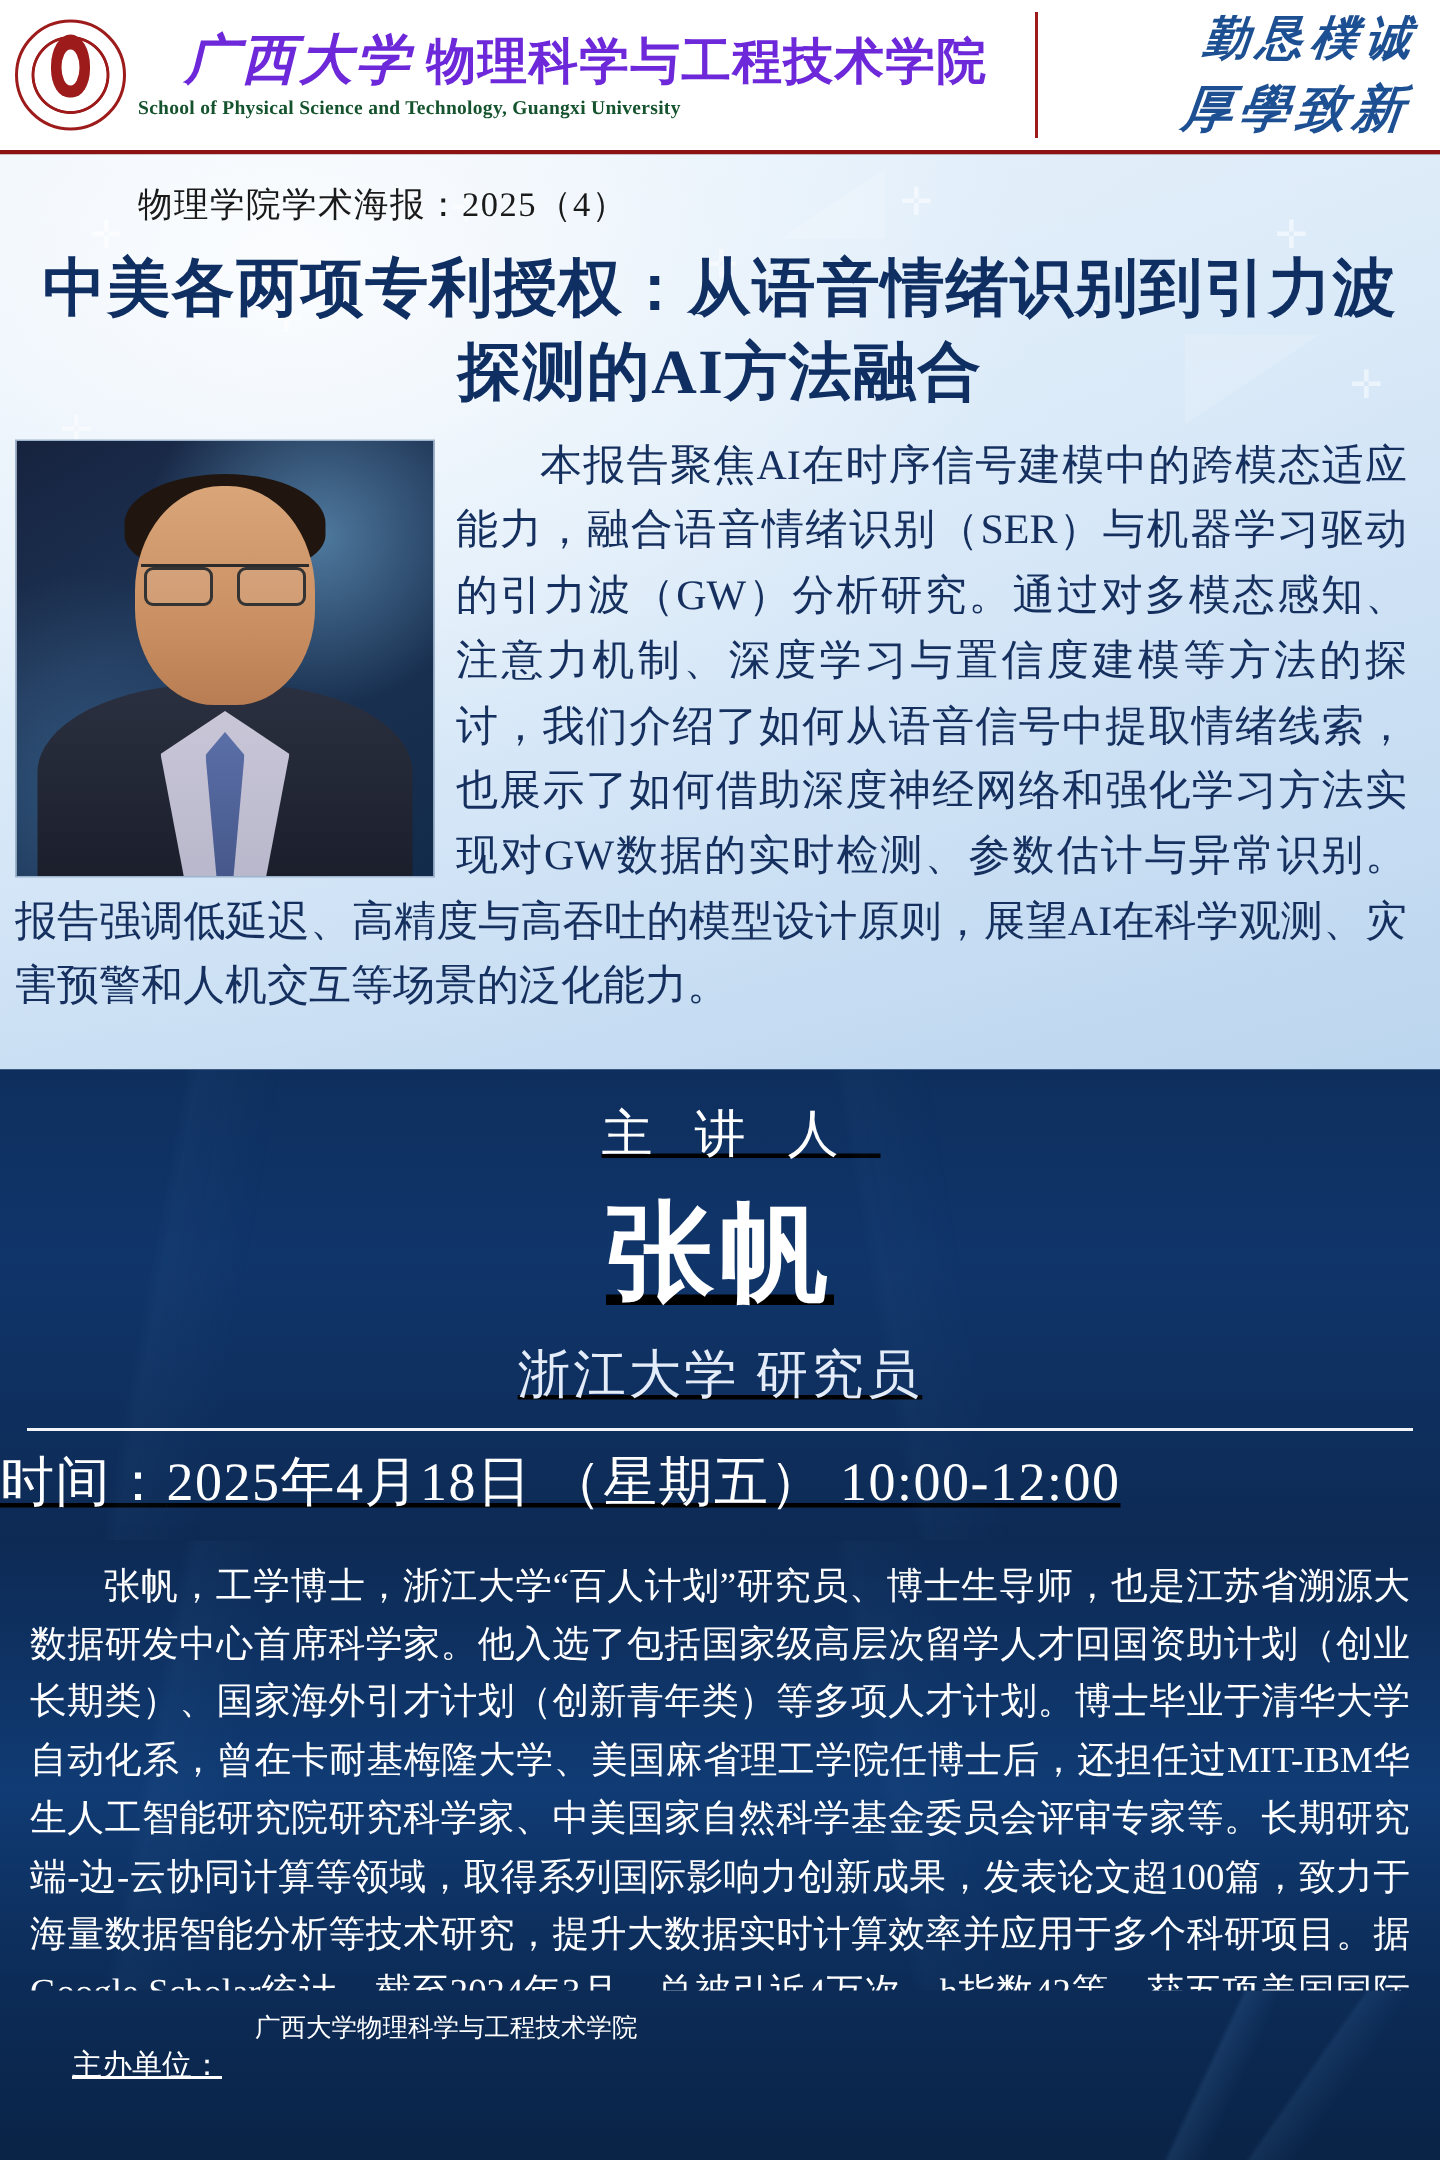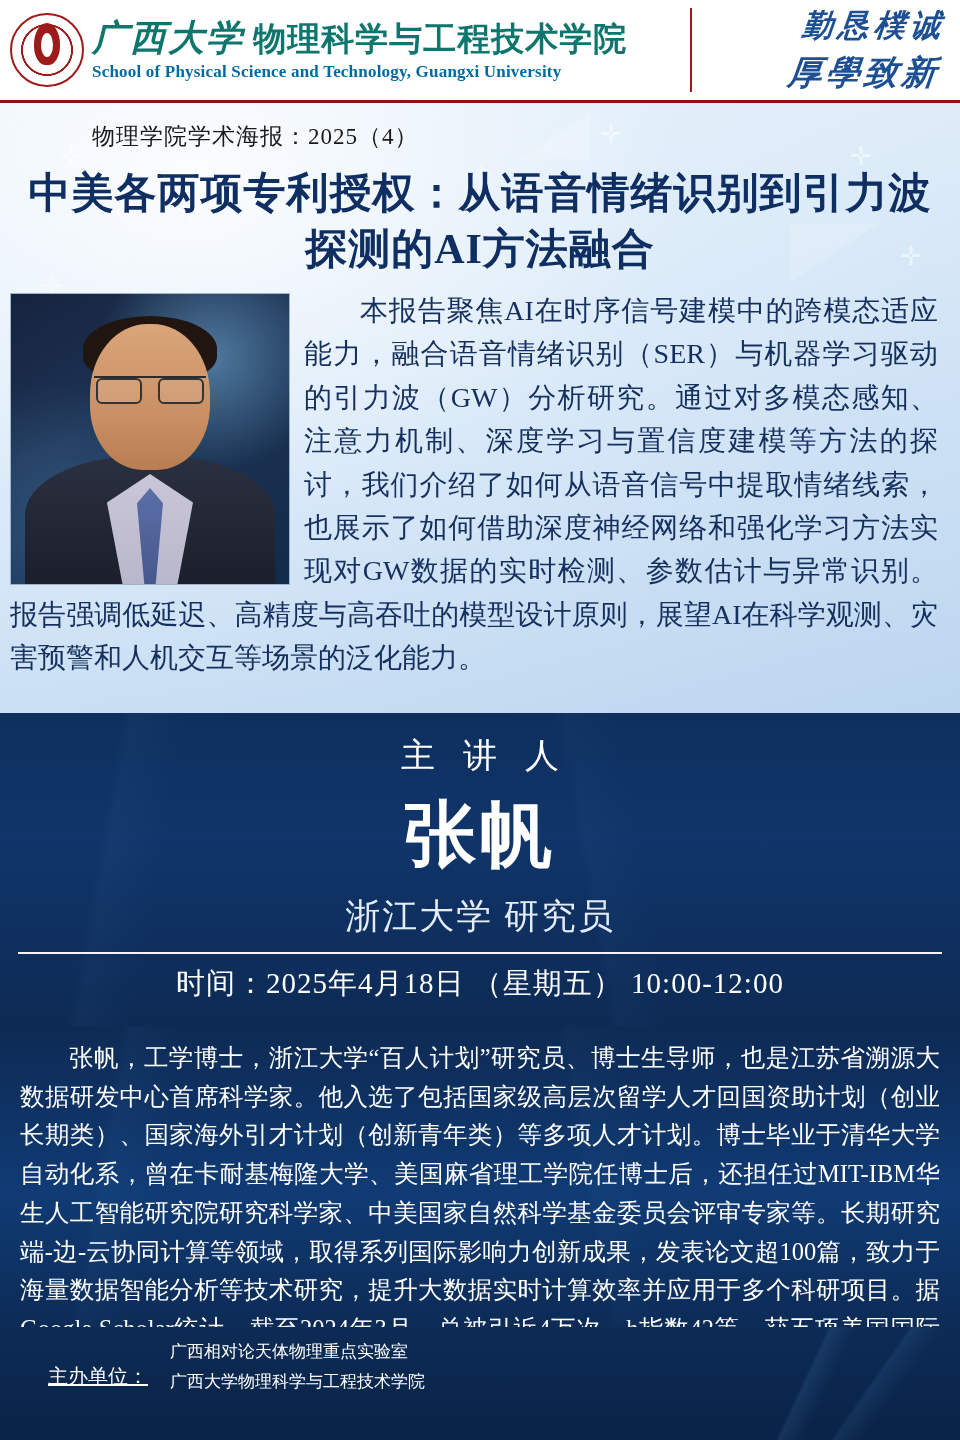--- a/index.html
+++ b/index.html
@@ -68,35 +68,36 @@
     border-radius: 50%;
     background: #ffffff;
   }
   .univ-block {
     margin-left: 8px;
   }
   .univ-cn {
     font-family: "Liberation Serif", serif;
     font-size: 33px;
     font-weight: bold;
-    color: #0f766e;
+    color: #6d28d9;
     letter-spacing: 1px;
     line-height: 1.15;
     white-space: nowrap;
+    margin-left: 31px;
   }
   .univ-cn .big {
     font-size: 36px;
     font-style: italic;
     letter-spacing: 2px;
   }
   .univ-en {
     font-family: "Liberation Serif", serif;
-    font-size: 17px;
+    font-size: 13px;
     font-weight: bold;
-    color: #0369a1;
+    color: #14532d;
     white-space: nowrap;
     margin-top: 2px;
     letter-spacing: 0.2px;
   }
   .header-right {
     position: absolute;
     right: 14px;
     top: 0;
     height: 100px;
     width: 290px;
@@ -281,20 +282,21 @@
   }
 
   
   .mid-section {
     position: relative;
     background: linear-gradient(180deg, #0e2f5e 0%, #10356a 40%, #0d2a54 100%);
     padding: 14px 0 0 0;
     height: 314px;
     box-sizing: border-box;
     overflow: hidden;
+    text-decoration: underline;
   }
   .speaker-label {
     text-align: center;
     color: #ffffff;
     font-size: 34px;
     letter-spacing: 28px;
     text-indent: 28px;
     font-family: "Liberation Serif", serif;
     margin-top: 6px;
   }
@@ -315,23 +317,23 @@
     letter-spacing: 2px;
     font-family: "Liberation Serif", serif;
   }
   .rule {
     height: 2px;
     background: #ffffff;
     margin: 12px 18px 0 18px;
     opacity: .95;
   }
   .meta-line {
-    text-align: center;
-    color: #ffffff;
-    font-size: 29px;
+    text-align: left;
+    color: #ffffff;
+    font-size: 36px;
     margin-top: 10px;
     letter-spacing: 1px;
     font-family: "Liberation Serif", serif;
   }
   .meta-line .gap { display: inline-block; width: 26px; }
 
   
   .bio-section {
     position: relative;
     background: linear-gradient(180deg, #0d2a54 0%, #103b74 55%, #0c2b56 100%);
@@ -468,19 +470,18 @@
   <div class="bio-section">
     <div class="mid-deco"></div>
     <div class="bio">张帆，工学博士，浙江大学“百人计划”研究员、博士生导师，也是江苏省溯源大数据研发中心首席科学家。他入选了包括国家级高层次留学人才回国资助计划（创业长期类）、国家海外引才计划（创新青年类）等多项人才计划。博士毕业于清华大学自动化系，曾在卡耐基梅隆大学、美国麻省理工学院任博士后，还担任过MIT-IBM华生人工智能研究院研究科学家、中美国家自然科学基金委员会评审专家等。长期研究端-边-云协同计算等领域，取得系列国际影响力创新成果，发表论文超100篇，致力于海量数据智能分析等技术研究，提升大数据实时计算效率并应用于多个科研项目。据Google Scholar统计，截至2024年3月，总被引近4万次，h指数42等，获五项美国国际科技奖励、一项中国国家部委级科技成果奖，中美各两项专利授权，还在浙江大学承担数据挖掘等相关课程的本科和研究生教学工作。</div>
   </div>
 
   <div class="footer-section">
     <div class="footer-deco"></div>
     <div class="org-row">
       <div class="org-label">主办单位：</div>
       <div class="org-list">
-        <div>广西相对论天体物理重点实验室</div>
         <div>广西大学物理科学与工程技术学院</div>
       </div>
     </div>
   </div>
 
 </div>
 
 </body></html>

